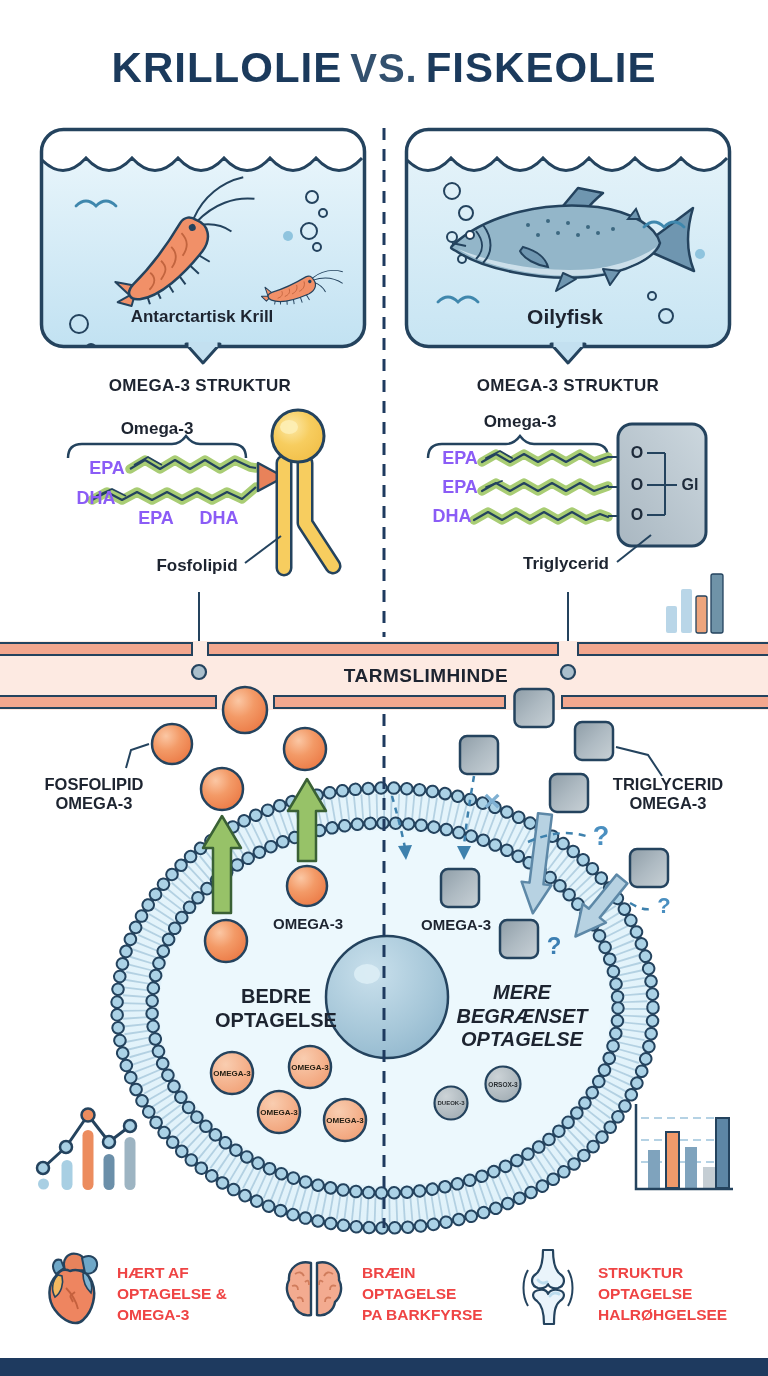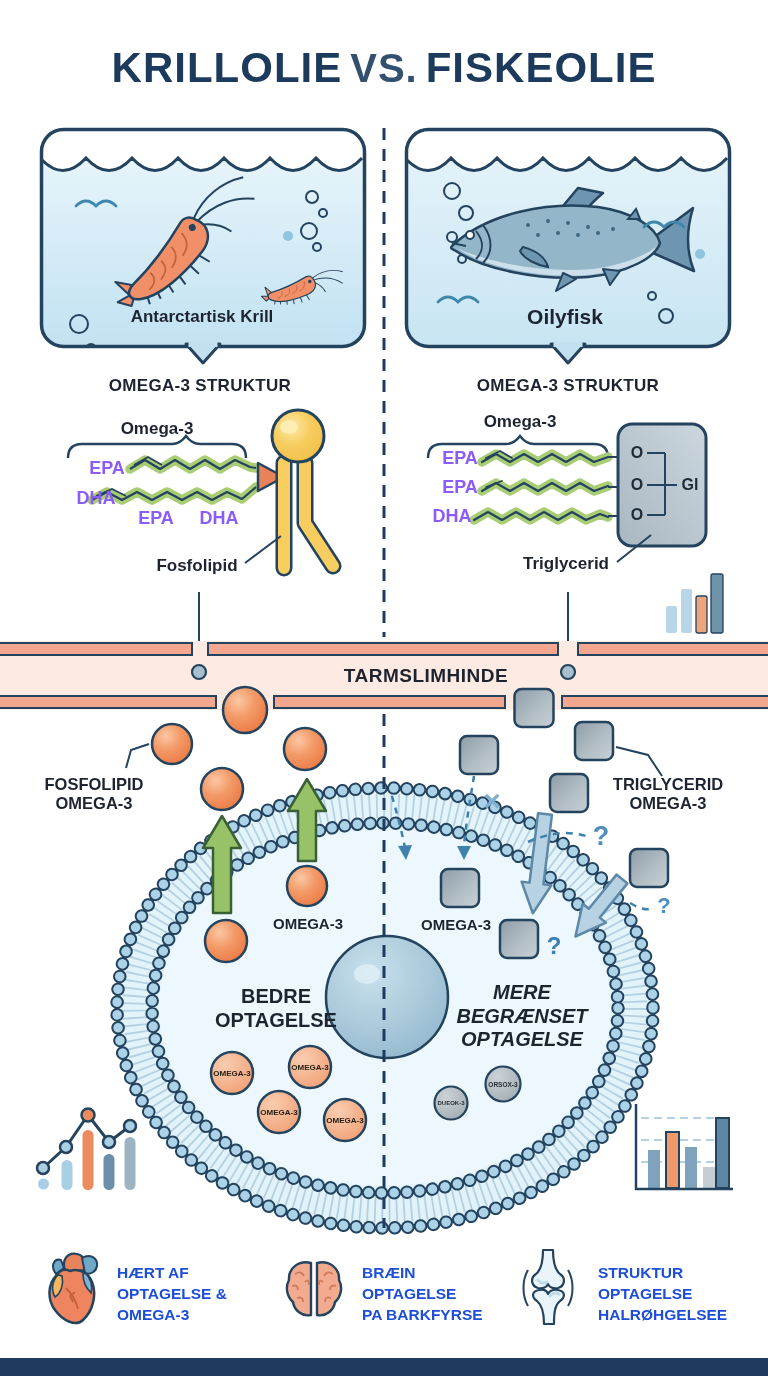--- a/index.html
+++ b/index.html
@@ -9,21 +9,21 @@
   .title{position:absolute;top:44px;left:0;right:0;text-align:center;
          font-size:42px;font-weight:800;letter-spacing:1px;color:#1b3a5c;}
   .title .vs{font-weight:600;color:#33516f;padding:0 8px;font-size:40px;}
   .lbl{position:absolute;transform:translate(-50%,-50%);text-align:center;font-weight:bold;
        color:#1d2430;white-space:pre-line;line-height:1.18;}
   .green{color:#8b5cf6;}
   .navy{color:#1d2a3a;}
   .ves{position:absolute;transform:translate(-50%,-50%);font-weight:bold;text-align:center;
        color:#262014;white-space:nowrap;}
   .qm{position:absolute;transform:translate(-50%,-50%);font-weight:800;color:#4a8fc0;}
-  .ftxt{position:absolute;font-weight:bold;font-size:15.5px;line-height:21px;color:#1d4ed8;
+  .ftxt{position:absolute;font-weight:bold;font-size:15.5px;line-height:21px;color:#ef4444;
         white-space:pre-line;}
   .botbar{position:absolute;left:0;right:0;top:1358px;height:18px;background:#1e3a5f;}
 </style>
 </head>
 <body>
 
 <div id="page">
 
 <svg width="768" height="1376" viewBox="0 0 768 1376">
 <defs>

